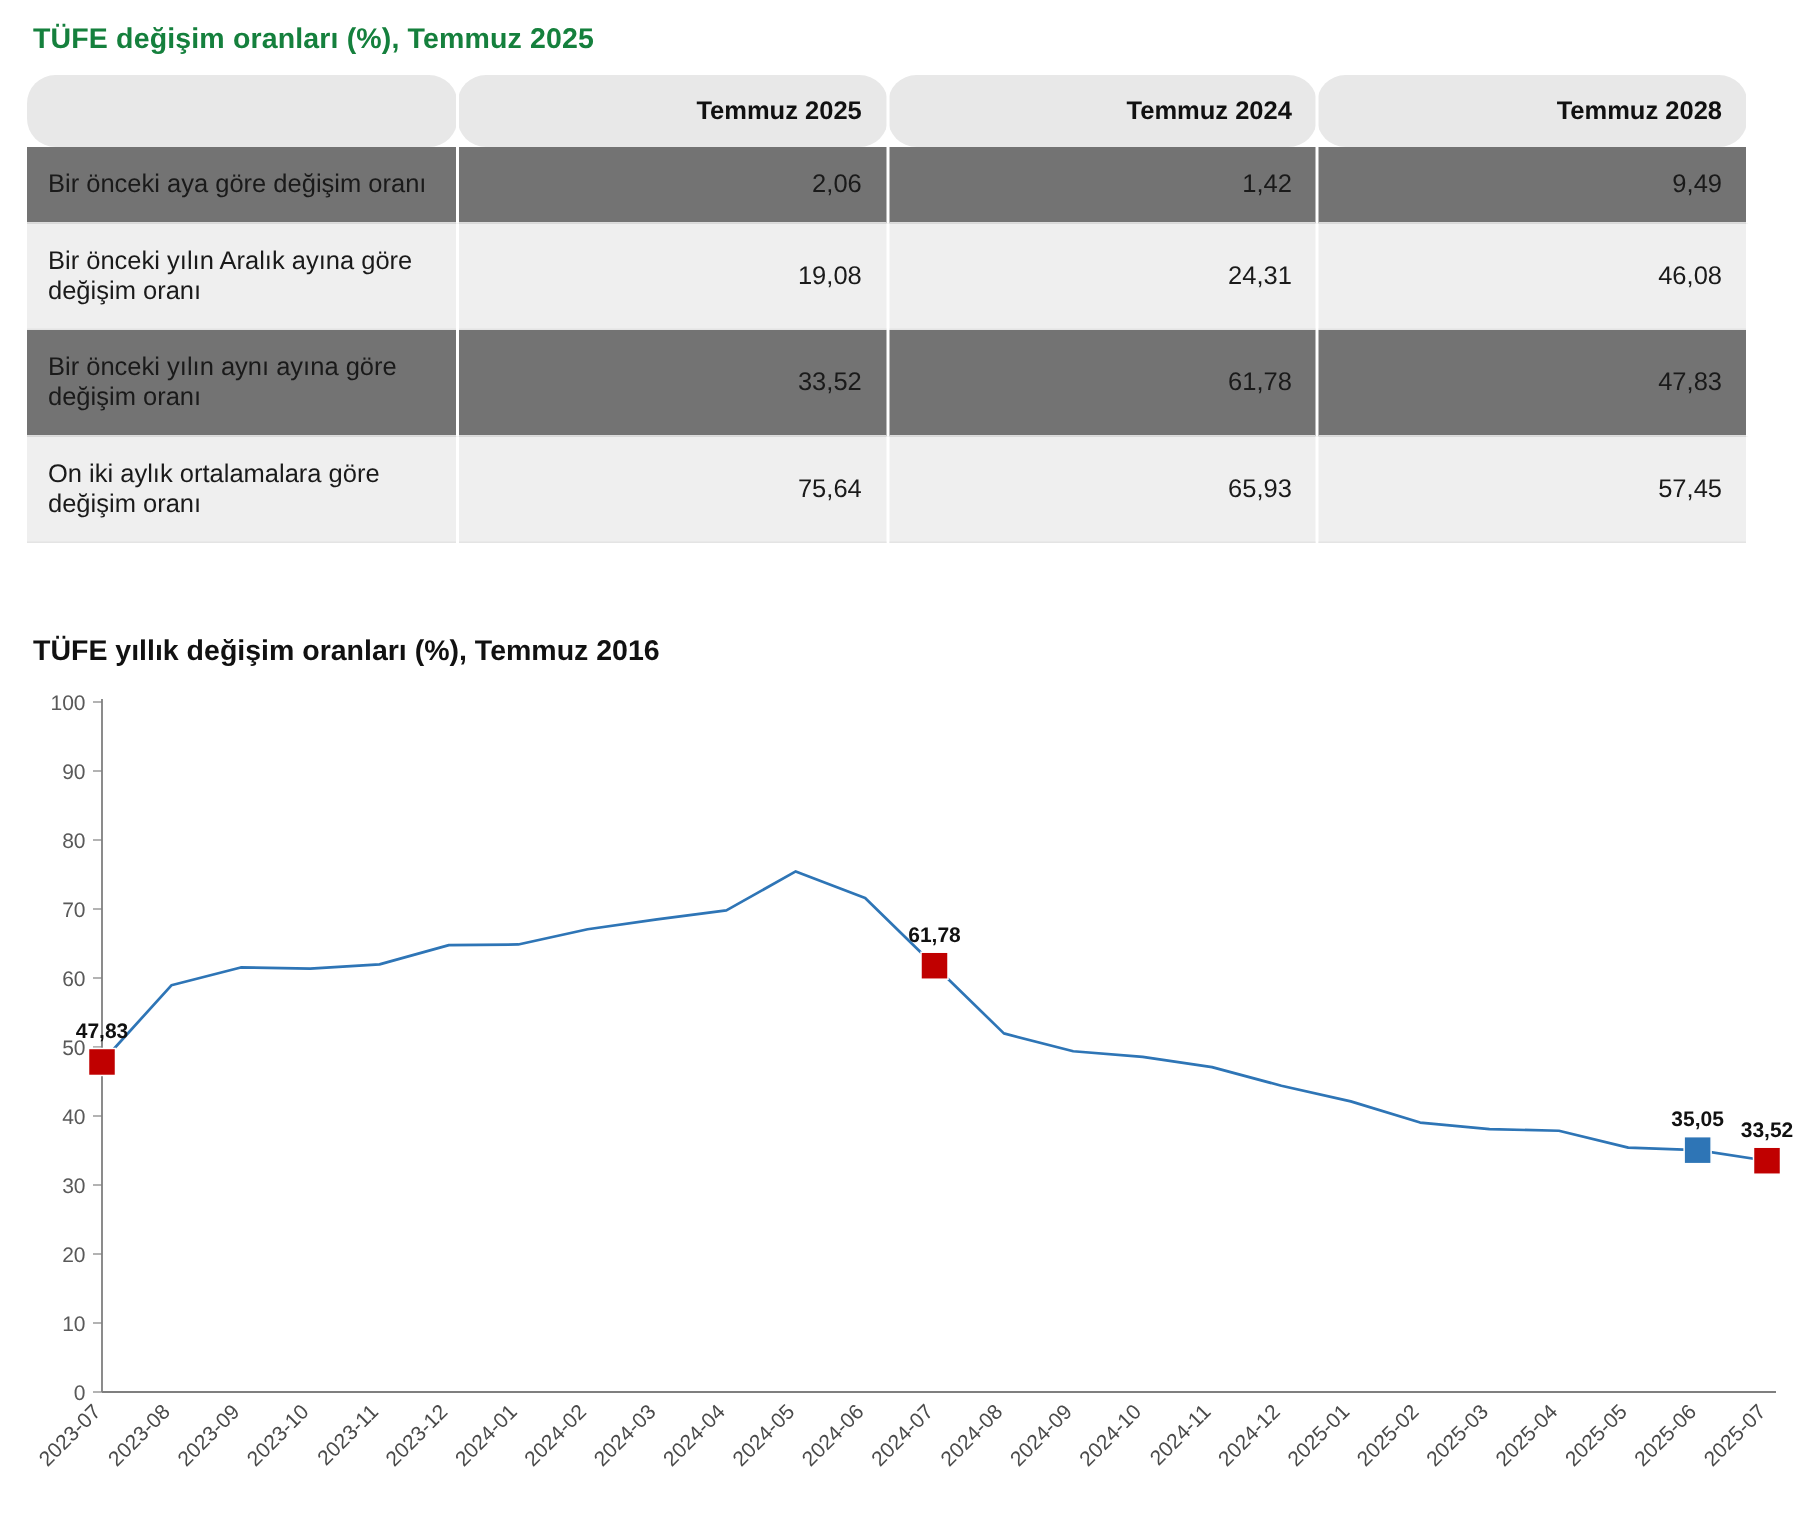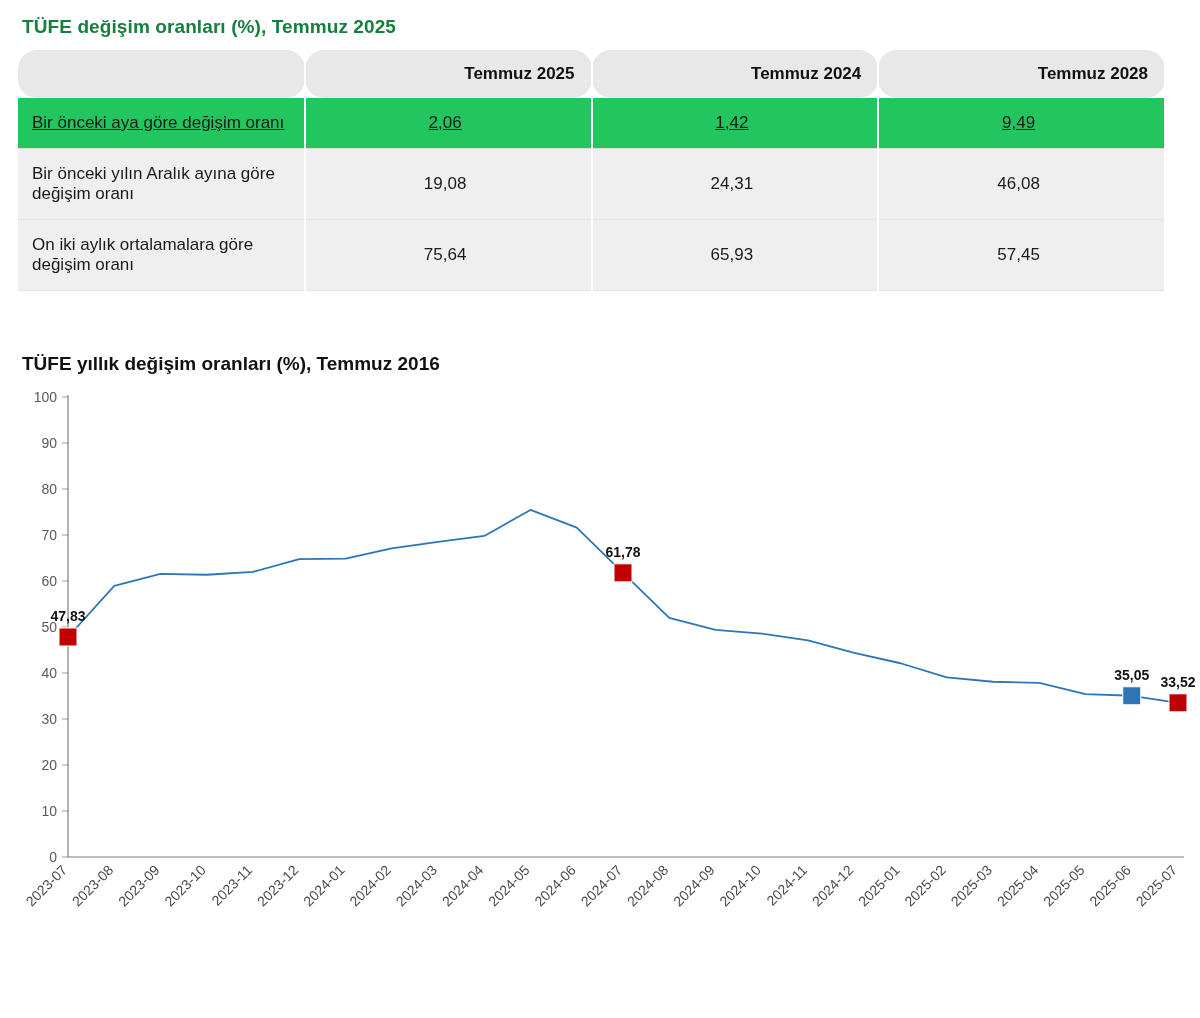--- a/index.html
+++ b/index.html
@@ -50,23 +50,23 @@
     color: #1a1a1a;
     padding: 15px 16px 15px 10px;
     border-right: 2px solid #ffffff;
     vertical-align: middle;
   }
   .data-table td.label {
     text-align: left;
     padding-left: 14px;
   }
   .data-table td.num {
-    text-align: center;
+    text-align: right;
   }
-  .data-table tr.row-odd td { background: #22c55e; text-decoration: underline; }
+  .data-table tr.row-odd td { background: #737373; }
   .data-table tr.row-even td { background: #efefef; }
   .data-table tr.row-odd td { border-bottom: 1px solid #dcdcdc; }
   .data-table tr.row-even td { border-bottom: 1px solid #e4e4e4; }
 
   
   .chart-title {
     font-size: 19px;
     font-weight: bold;
     color: #111111;
     margin: 62px 0 0 22px;
@@ -100,20 +100,26 @@
       <td class="label">Bir önceki aya göre değişim oranı</td>
       <td class="num">2,06</td>
       <td class="num">1,42</td>
       <td class="num">9,49</td>
     </tr>
     <tr class="row-even">
       <td class="label">Bir önceki yılın Aralık ayına göre değişim oranı</td>
       <td class="num">19,08</td>
       <td class="num">24,31</td>
       <td class="num">46,08</td>
+    </tr>
+    <tr class="row-odd">
+      <td class="label">Bir önceki yılın aynı ayına göre değişim oranı</td>
+      <td class="num">33,52</td>
+      <td class="num">61,78</td>
+      <td class="num">47,83</td>
     </tr>
     <tr class="row-even">
       <td class="label">On iki aylık ortalamalara göre değişim oranı</td>
       <td class="num">75,64</td>
       <td class="num">65,93</td>
       <td class="num">57,45</td>
     </tr>
   </tbody>
 </table>
 

